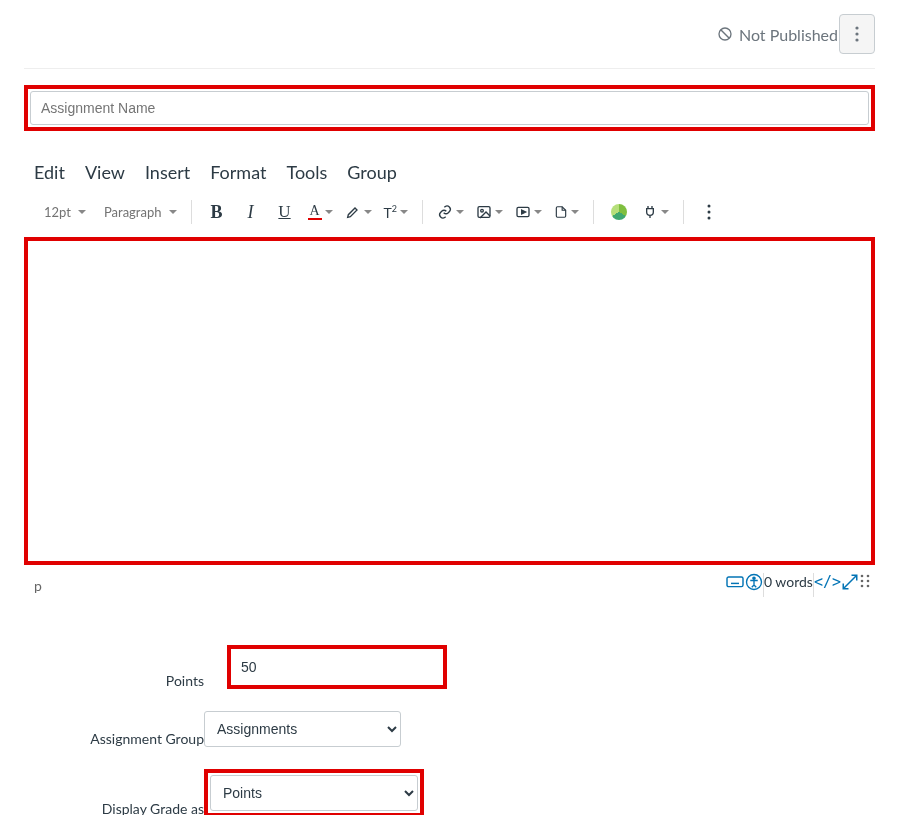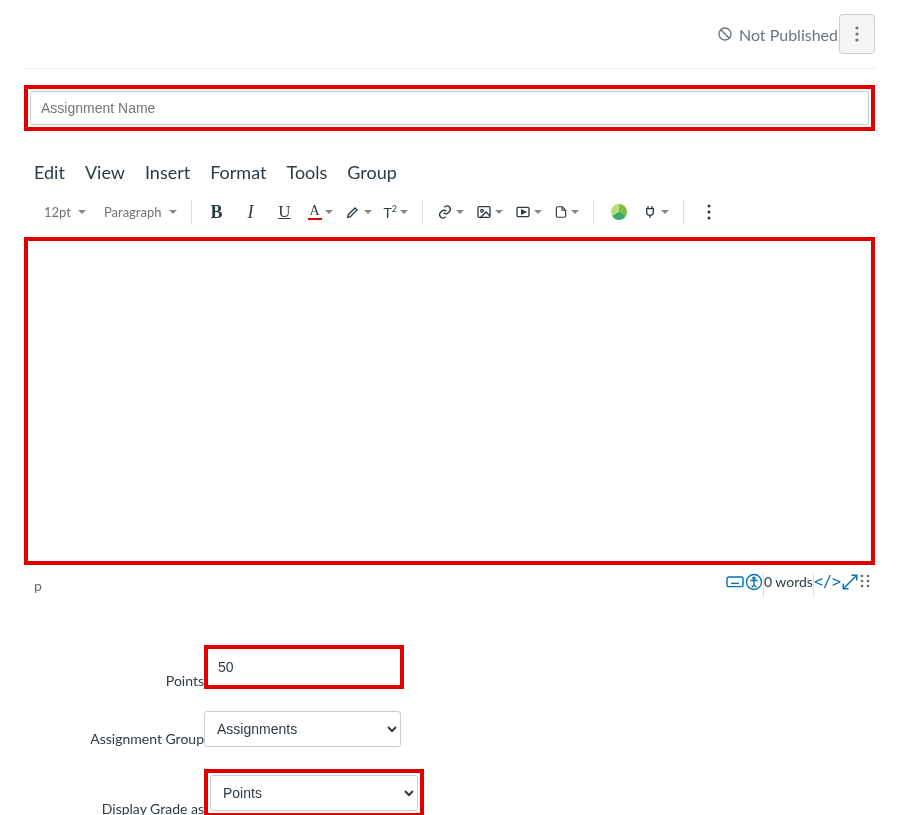--- a/index.html
+++ b/index.html
@@ -65,21 +65,21 @@
 .blue { color: #0374B5; }
 .form-row {
   display: flex; align-items: flex-end; margin-top: 22px; gap: 0;
 }
 .form-label { width: 180px; text-align: right; color: #2D3B45; font-size: 14px;}
 .text-input, .select-input {
   height: 36px; padding: 0 8px; font-size: 14px;
   border: 1px solid #c7cdd1; border-radius: 3px;
   background: #fff; color: #2D3B45;
 }
-.points-wrap { width: 200px; }
+.points-wrap { width: 220px; margin-left: 23px; }
 .points-wrap .text-input { width: 100%; border: none; outline: none; height: 32px; }
 .select-input { width: 197px; }
 .select-wrap-hl { width: 220px; padding: 0; }
 .select-wrap-hl .select-input { width: 100%; border: 1px solid #c7cdd1; margin: 0; }
 svg { display: block; }
 .recycle-dot { display:inline-block; width:16px; height:16px; border-radius:50%; background: conic-gradient(#7fbf3f 0 120deg,#3fa870 120deg 240deg,#b6df7a 240deg 360deg);}
 </style>
 </head>
 <body>
 

